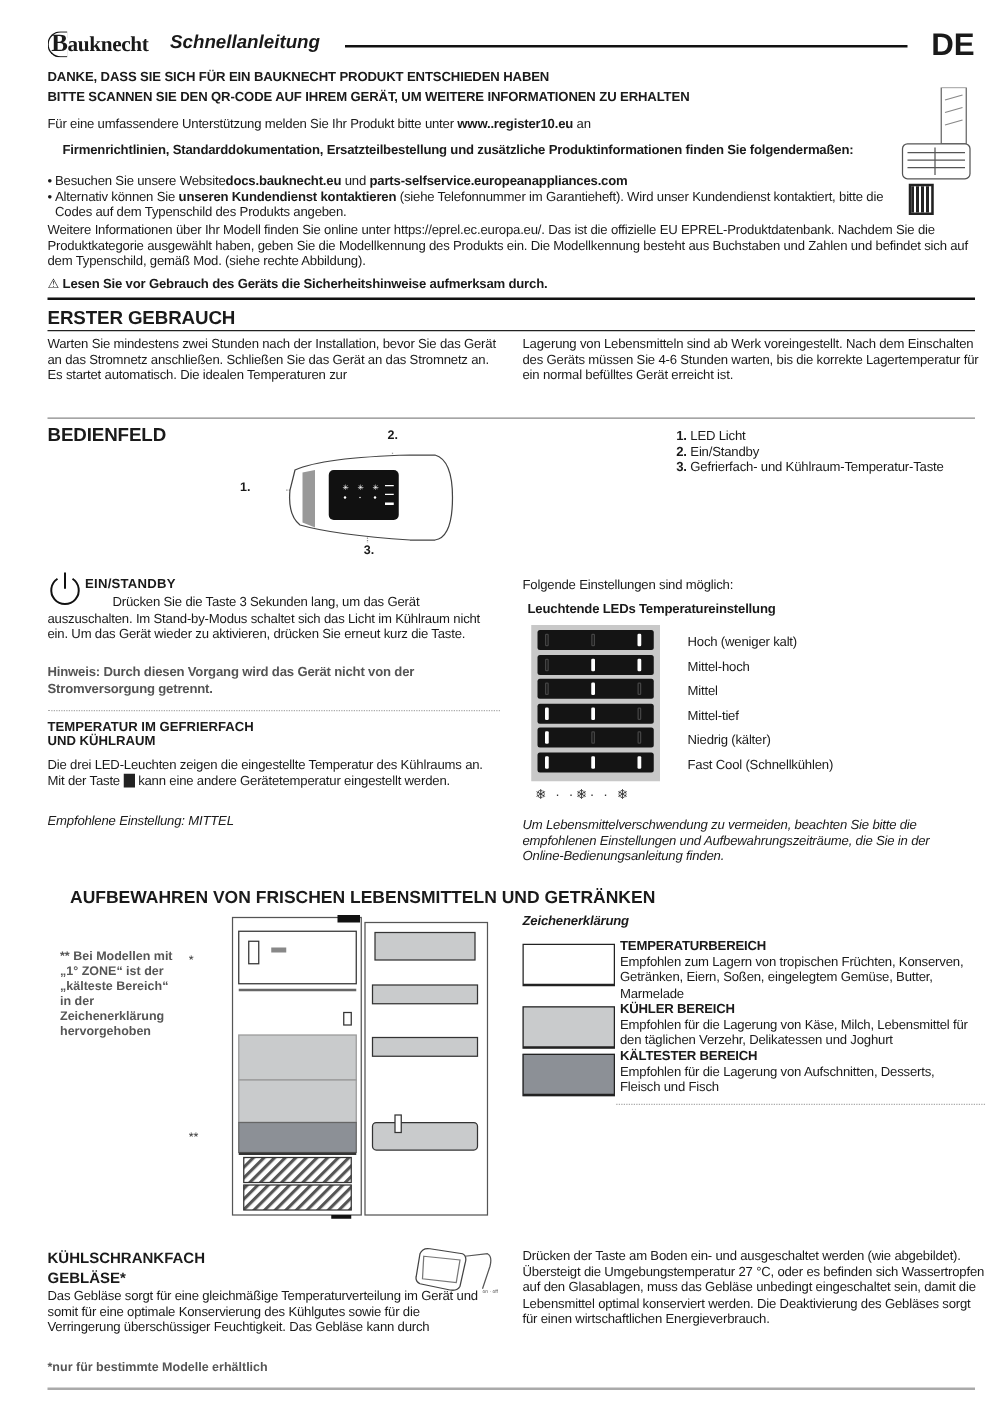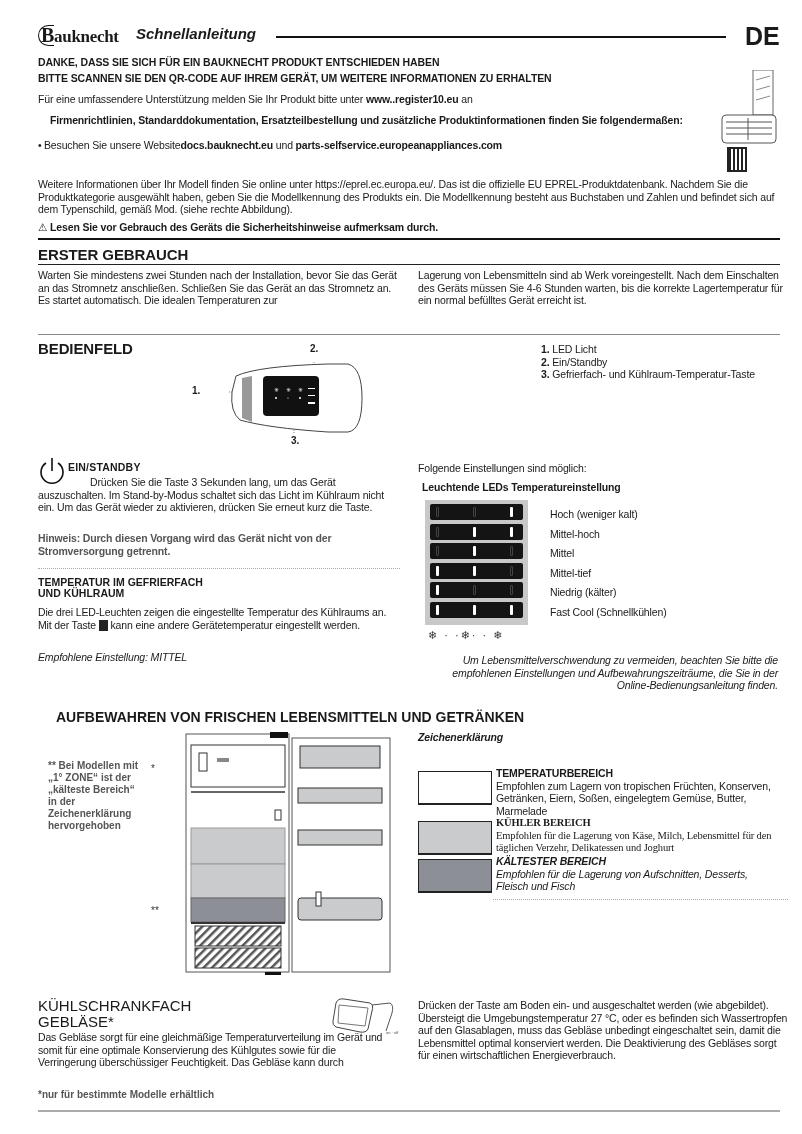--- a/index.html
+++ b/index.html
@@ -46,20 +46,23 @@
 <div class="abs caps" style="left:38px;top:72px;">BITTE SCANNEN SIE DEN QR-CODE AUF IHREM GERÄT, UM WEITERE INFORMATIONEN ZU ERHALTEN</div>
 <div class="abs p" style="left:38px;top:93px;">
   <span>Für eine umfassendere Unterstützung melden Sie Ihr Produkt bitte unter </span><span class="bold">www..register10.eu</span><span> an</span>
 </div>
 
 <div class="abs p bold" style="left:38px;top:114px;width:640px;margin-left:12px;">Firmenrichtlinien, Standarddokumentation, Ersatzteilbestellung und zusätzliche Produktinformationen finden Sie folgendermaßen:</div>
 <div class="abs p" style="left:0;top:139px;width:720px;">
   <div class="bullet">
     <span>Besuchen Sie unsere Website</span><span class="bold">docs.bauknecht.eu</span><span> und </span><span class="bold">parts-selfservice.europeanappliances.com</span>
   </div>
+  <div class="bullet">
+    <span>Alternativ können Sie </span><span class="bold">unseren Kundendienst kontaktieren</span><span> (siehe Telefonnummer im Garantieheft). Wird unser Kundendienst kontaktiert, bitte die Codes auf dem Typenschild des Produkts angeben.</span>
+  </div>
 </div>
 <div class="abs p" style="left:38px;top:178px;width:745px;">Weitere Informationen über Ihr Modell finden Sie online unter https://eprel.ec.europa.eu/. Das ist die offizielle EU EPREL-Produktdatenbank. Nachdem Sie die Produktkategorie ausgewählt haben, geben Sie die Modellkennung des Produkts ein. Die Modellkennung besteht aus Buchstaben und Zahlen und befindet sich auf dem Typenschild, gemäß Mod. (siehe rechte Abbildung).</div>
 
 <svg class="abs typeplate" viewBox="0 0 60 90">
   <rect x="35" y="0" width="20" height="45" fill="none" stroke="#666" stroke-width="1"></rect>
   <line x1="38" y1="10" x2="52" y2="6" stroke="#888"></line>
     <line x1="38" y1="20" x2="52" y2="16" stroke="#888"></line>
     <line x1="38" y1="30" x2="52" y2="26" stroke="#888"></line>
   <rect x="4" y="45" width="54" height="28" rx="4" fill="#fff" stroke="#555"></rect>
   <line x1="8" y1="52" x2="54" y2="52" stroke="#555"></line>
@@ -165,21 +168,21 @@
   </div>
 <div class="abs p" style="left:550px;top:505px;line-height:19.5px;">
   <div>Hoch (weniger kalt)</div>
   <div>Mittel-hoch</div>
   <div>Mittel</div>
   <div>Mittel-tief</div>
   <div>Niedrig (kälter)</div>
   <div>Fast Cool (Schnellkühlen)</div>
 </div>
 <div class="abs" style="left:428px;top:629px;font-size:11px;color:#333;letter-spacing:2px;">❄ · ·❄· · ❄</div>
-<div class="abs p" style="left:418px;top:654px;width:360px;font-style:italic;text-align:right;">Um Lebensmittelverschwendung zu vermeiden, beachten Sie bitte die empfohlenen Einstellungen und Aufbewahrungszeiträume, die Sie in der Online-Bedienungsanleitung finden.</div>
+<div class="abs p" style="left:418px;top:654px;width:360px;font-style:italic;">Um Lebensmittelverschwendung zu vermeiden, beachten Sie bitte die empfohlenen Einstellungen und Aufbewahrungszeiträume, die Sie in der Online-Bedienungsanleitung finden.</div>
 
 <div class="abs" style="left:56px;top:709px;font-size:14px;font-weight:bold;">AUFBEWAHREN VON FRISCHEN LEBENSMITTELN UND GETRÄNKEN</div>
 <div class="abs p" style="left:418px;top:731px;font-style:italic;font-weight:bold;">Zeichenerklärung</div>
 <div class="abs small gray" style="left:48px;top:760px;width:92px;">** Bei Modellen mit „1° ZONE“ ist der „kälteste Bereich“ in der Zeichenerklärung hervorgehoben</div>
 <div class="abs small" style="left:151px;top:763px;">*</div>
 <div class="abs small" style="left:151px;top:905px;">**</div>
 
 <svg class="abs" style="left:185px;top:730px;width:206px;height:245px;" viewBox="0 0 206 245">
   <rect x="1" y="4" width="103" height="238" fill="#fff" stroke="#555"></rect>
   <rect x="85" y="2" width="18" height="6" fill="#111"></rect>
@@ -202,46 +205,46 @@
   <rect x="10" y="218" width="86" height="20" fill="url(#hp)" stroke="#333"></rect>
   <rect x="80" y="242" width="16" height="4" fill="#111"></rect>
   <rect x="107" y="8" width="98" height="234" fill="#fff" stroke="#555"></rect>
   <rect x="115" y="16" width="80" height="22" fill="#c9cbcc" stroke="#333"></rect>
   <rect x="113" y="58" width="84" height="15" fill="#c9cbcc" stroke="#333"></rect>
   <rect x="113" y="100" width="84" height="15" fill="#c9cbcc" stroke="#333"></rect>
   <rect x="113" y="168" width="84" height="22" rx="3" fill="#c9cbcc" stroke="#333"></rect>
   <rect x="131" y="162" width="5" height="14" fill="#fff" stroke="#333"></rect>
 </svg>
 
-<div class="abs" style="left:418px;top:751px;width:365px;margin-top:16px;">
+<div class="abs" style="left:418px;top:751px;width:365px;">
   <div style="display:flex;gap:4px;">
     <div class="legend-box" style="background:#fff;margin-top:4px;"></div>
     <div class="p" style="width:285px;">
       <div class="bold">TEMPERATURBEREICH</div>
       <div>Empfohlen zum Lagern von tropischen Früchten, Konserven, Getränken, Eiern, Soßen, eingelegtem Gemüse, Butter, Marmelade</div>
     </div>
   </div>
-  <div style="display:flex;gap:4px;margin-top:0px;font-family:Liberation Serif, serif;">
+  <div style="display:flex;gap:4px;margin-top:0px;">
     <div class="legend-box" style="background:#c9cbcc;margin-top:4px;"></div>
     <div class="p" style="width:285px;">
       <div class="bold">KÜHLER BEREICH</div>
       <div>Empfohlen für die Lagerung von Käse, Milch, Lebensmittel für den täglichen Verzehr, Delikatessen und Joghurt</div>
     </div>
   </div>
   <div style="display:flex;gap:4px;margin-top:0px;">
     <div class="legend-box" style="background:#8c9096;margin-top:4px;"></div>
-    <div class="p" style="width:285px;font-style:italic;">
+    <div class="p" style="width:285px;">
       <div class="bold">KÄLTESTER BEREICH</div>
       <div>Empfohlen für die Lagerung von Aufschnitten, Desserts, Fleisch und Fisch</div>
     </div>
   </div>
   <div class="dotted" style="margin-top:6px;width:295px;margin-left:75px;"></div>
 </div>
 
-<div class="abs" style="left:38px;top:998px;font-size:15px;font-weight:normal;line-height:16px;">
+<div class="abs" style="left:38px;top:998px;font-size:12px;font-weight:bold;line-height:16px;">
   <div>KÜHLSCHRANKFACH</div>
   <div>GEBLÄSE*</div>
 </div>
 <div class="abs p" style="left:38px;top:1031px;width:345px;">Das Gebläse sorgt für eine gleichmäßige Temperaturverteilung im Gerät und somit für eine optimale Konservierung des Kühlgutes sowie für die Verringerung überschüssiger Feuchtigkeit. Das Gebläse kann durch</div>
 <svg class="abs" style="left:330px;top:995px;width:70px;height:40px;" viewBox="0 0 70 40">
   <path d="M6 8 Q8 3 14 4 L40 8 Q44 10 42 16 L38 34 Q36 38 30 37 L6 32 Q2 30 3 26 Z" fill="#fff" stroke="#444"></path>
   <path d="M9 10 L38 13 L35 31 L8 28 Z" fill="none" stroke="#777"></path>
   <path d="M42 10 L60 8 Q64 10 62 18 L56 36" fill="none" stroke="#555"></path>
   <text x="56" y="39" font-size="4" fill="#555">on · off</text>
 </svg>

